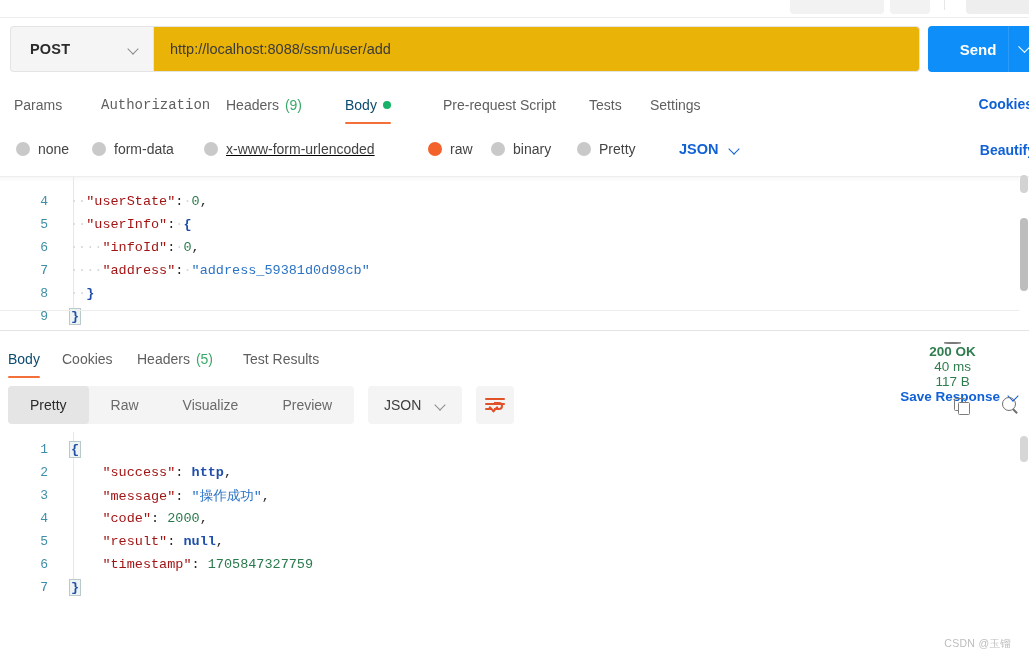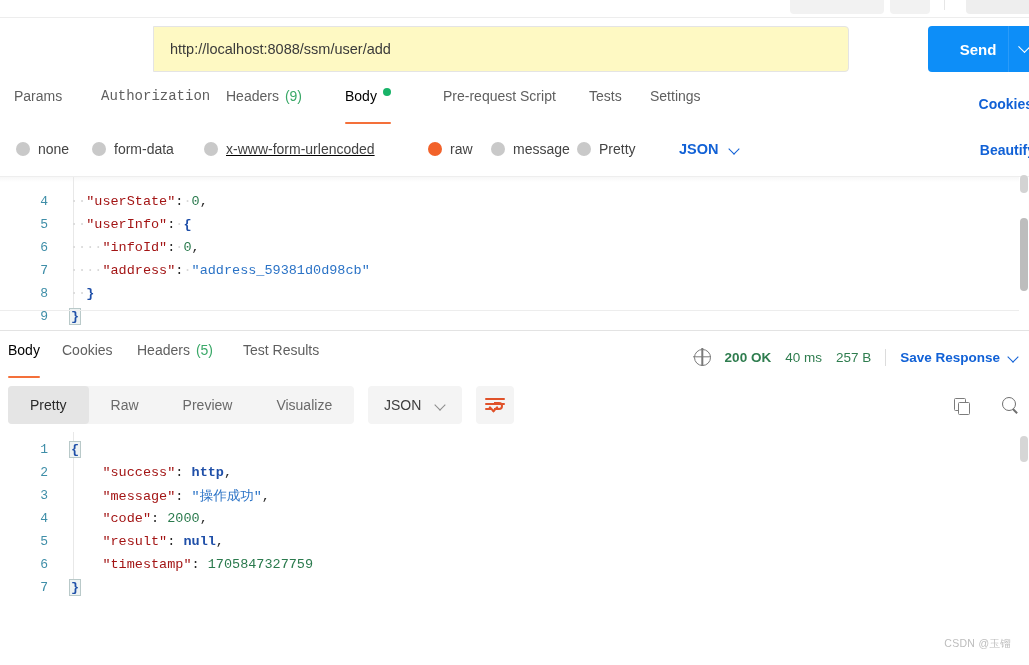--- a/index.html
+++ b/index.html
@@ -32,45 +32,45 @@
     padding:0 14px 0 19px; cursor:pointer;
   }
   .method-label { font-size:14.5px; font-weight:bold; color:#2b2b2b; letter-spacing:.2px; }
   .chev { width:11px; height:11px; position:relative; }
   .chev::after {
     content:""; position:absolute; left:1px; top:1px; width:7px; height:7px;
     border-right:1.6px solid #8b8b8b; border-bottom:1.6px solid #8b8b8b;
     transform:rotate(45deg);
   }
   .url-box {
-    position:absolute; left:143px; top:0; width:696px; height:46px;
-    background:#fef9c3; border:1px solid #e4e4e4; border-radius:0 4px 4px 0;
+    position:absolute; left:143px; top:0; width:767px; height:46px;
+    background:#eab308; border:1px solid #e4e4e4; border-radius:0 4px 4px 0;
     display:flex; align-items:center; padding:0 16px; cursor:text;
   }
   .url-text { font-size:14.5px; color:#3a3a3a; }
   .send-btn {
     position:absolute; left:918px; top:0; width:111px; height:46px;
     background:#0d8ef8; border-radius:4px; display:flex; align-items:center; cursor:pointer;
   }
   .send-label { flex:1; text-align:center; color:#fff; font-size:15px; font-weight:bold; padding-left:20px; }
   .send-sep { width:1px; height:46px; background:#2a9bf9; }
   .send-chev { width:30px; display:flex; align-items:center; justify-content:center; }
   .send-chev::after {
     content:""; width:8px; height:8px;
     border-right:1.7px solid #ffffff; border-bottom:1.7px solid #ffffff;
     transform:rotate(45deg) translate(-2px,-2px);
   }
 
   
   .req-tabs { position:absolute; left:0; top:88px; width:1029px; height:33px; }
   .tab {
-    position:absolute; top:0; height:33px; display:flex; align-items:flex-start; gap:6px;
+    position:absolute; top:0; height:33px; display:flex; align-items:center; gap:6px;
     font-size:14px; color:#5f5f5f; cursor:pointer; white-space:nowrap;
   }
-  .tab.active { color:#000000; }
+  .tab.active { color:#0c4a6e; }
   .tab .count { color:#3aa868; font-size:14px; }
   .tab .greendot { width:8px; height:8px; border-radius:50%; background:#18b368; }
   .tab-underline { position:absolute; bottom:-3px; left:0; right:0; height:2.5px; background:#f4703a; border-radius:2px; }
   .right-link { position:absolute; font-size:14px; color:#1161d6; font-weight:bold; cursor:pointer; white-space:nowrap; }
 
   
   .body-row { position:absolute; left:0; top:134px; width:1029px; height:30px; }
   .radio-item { position:absolute; top:0; height:30px; display:flex; align-items:center; gap:8px; cursor:pointer; }
   .radio { width:14px; height:14px; border-radius:50%; background:#c9c9c9; flex:none; }
   .radio.sel { background:#f2622a; }
@@ -106,21 +106,21 @@
   .req-scroll-track { position:absolute; right:0; top:0; width:10px; bottom:0; background:#ffffff; }
   .req-scroll-thumb { position:absolute; right:1px; top:41px; width:8px; height:73px; background:#bdbdbd; border-radius:4px; cursor:pointer; }
   .req-scroll-thumb2 { position:absolute; right:1px; top:-2px; width:8px; height:18px; background:#d3d3d3; border-radius:4px; }
   .req-bottom-line { position:absolute; left:0; bottom:14px; width:1019px; height:1px; background:#ededed; }
 
   
   .pane-div { position:absolute; left:0; top:330px; width:1029px; height:1px; background:#e3e3e3; }
 
   
   .res-tabs { position:absolute; left:0; top:342px; width:1029px; height:30px; }
-  .status-area { position:absolute; right:10px; top:342px; height:30px; display:flex; align-items:center; gap:0; }
+  .status-area { position:absolute; right:10px; top:342px; height:30px; display:flex; align-items:center; gap:0;flex-direction:column; }
   .globe { width:17px; height:17px; border-radius:50%; border:1.4px solid #7a7a7a; position:relative; margin-right:14px; }
   .globe::before { content:""; position:absolute; left:50%; top:-1.4px; bottom:-1.4px; width:1.4px; background:#7a7a7a; transform:translateX(-50%); }
   .globe::after { content:""; position:absolute; top:50%; left:-1.4px; right:-1.4px; height:1.4px; background:#7a7a7a; transform:translateY(-50%); }
   .stat { font-size:13.5px; color:#2f7d4f; font-weight:bold; margin-right:14px; white-space:nowrap; }
   .stat.plain { font-weight:normal; color:#2f7d4f; }
   .vsep { width:1px; height:17px; background:#dcdcdc; margin-right:14px; }
   .save-resp { font-size:13.5px; color:#1161d6; font-weight:bold; cursor:pointer; display:flex; align-items:center; gap:8px; }
   .save-resp .chev::after { border-color:#1161d6; }
 
   
@@ -176,20 +176,24 @@
 
   <div class="top-strip">
     <div class="top-ghost a"></div>
     <div class="top-ghost b"></div>
     <div class="top-div"></div>
     <div class="top-ghost c"></div>
   </div>
   <div class="top-border"></div>
 
   <div class="url-row">
+    <div class="method-box">
+      <span class="method-label">POST</span>
+      <span class="chev"></span>
+    </div>
     <div class="url-box">
       <span class="url-text">http://localhost:8088/ssm/user/add</span>
     </div>
     <div class="send-btn">
       <span class="send-label">Send</span>
       <span class="send-sep"></span>
       <span class="send-chev"></span>
     </div>
   </div>
 
@@ -233,21 +237,21 @@
     <div class="radio-item" style="left:204px;text-decoration:underline;">
       <span class="radio"></span>
       <span class="radio-label">x-www-form-urlencoded</span>
     </div>
     <div class="radio-item" style="left:428px;">
       <span class="radio sel"></span>
       <span class="radio-label">raw</span>
     </div>
     <div class="radio-item" style="left:491px;">
       <span class="radio"></span>
-      <span class="radio-label">message</span>
+      <span class="radio-label">binary</span>
     </div>
     <div class="radio-item" style="left:577px;">
       <span class="radio"></span>
       <span class="radio-label">Pretty</span>
     </div>
     <div class="json-sel" style="left:679px;">
       <span class="lbl">JSON</span>
       <span class="chev"></span>
     </div>
     <div class="right-link" style="right:-6px; top:8px;">Beautify</div>
@@ -305,41 +309,41 @@
     </div>
     <div class="tab" style="left:243px;">
       <span>Test Results</span>
     </div>
   </div>
 
   <div class="status-area">
     <span class="globe"></span>
     <span class="stat">200 OK</span>
     <span class="stat plain">40 ms</span>
-    <span class="stat plain">257 B</span>
+    <span class="stat plain">117 B</span>
     <span class="vsep"></span>
     <span class="save-resp">
       <span>Save Response</span>
       <span class="chev"></span>
     </span>
   </div>
 
   <div class="view-bar">
     <div class="seg">
       <div class="seg-item active">
         <span>Pretty</span>
       </div>
       <div class="seg-item">
         <span>Raw</span>
       </div>
       <div class="seg-item">
-        <span>Preview</span>
+        <span>Visualize</span>
       </div>
       <div class="seg-item">
-        <span>Visualize</span>
+        <span>Preview</span>
       </div>
     </div>
     <div class="fmt-box">
       <span class="lbl">JSON</span>
       <span class="chev"></span>
     </div>
     <div class="wrap-btn">
       <span class="wrap-ico">
         <i></i>
           <i></i>

